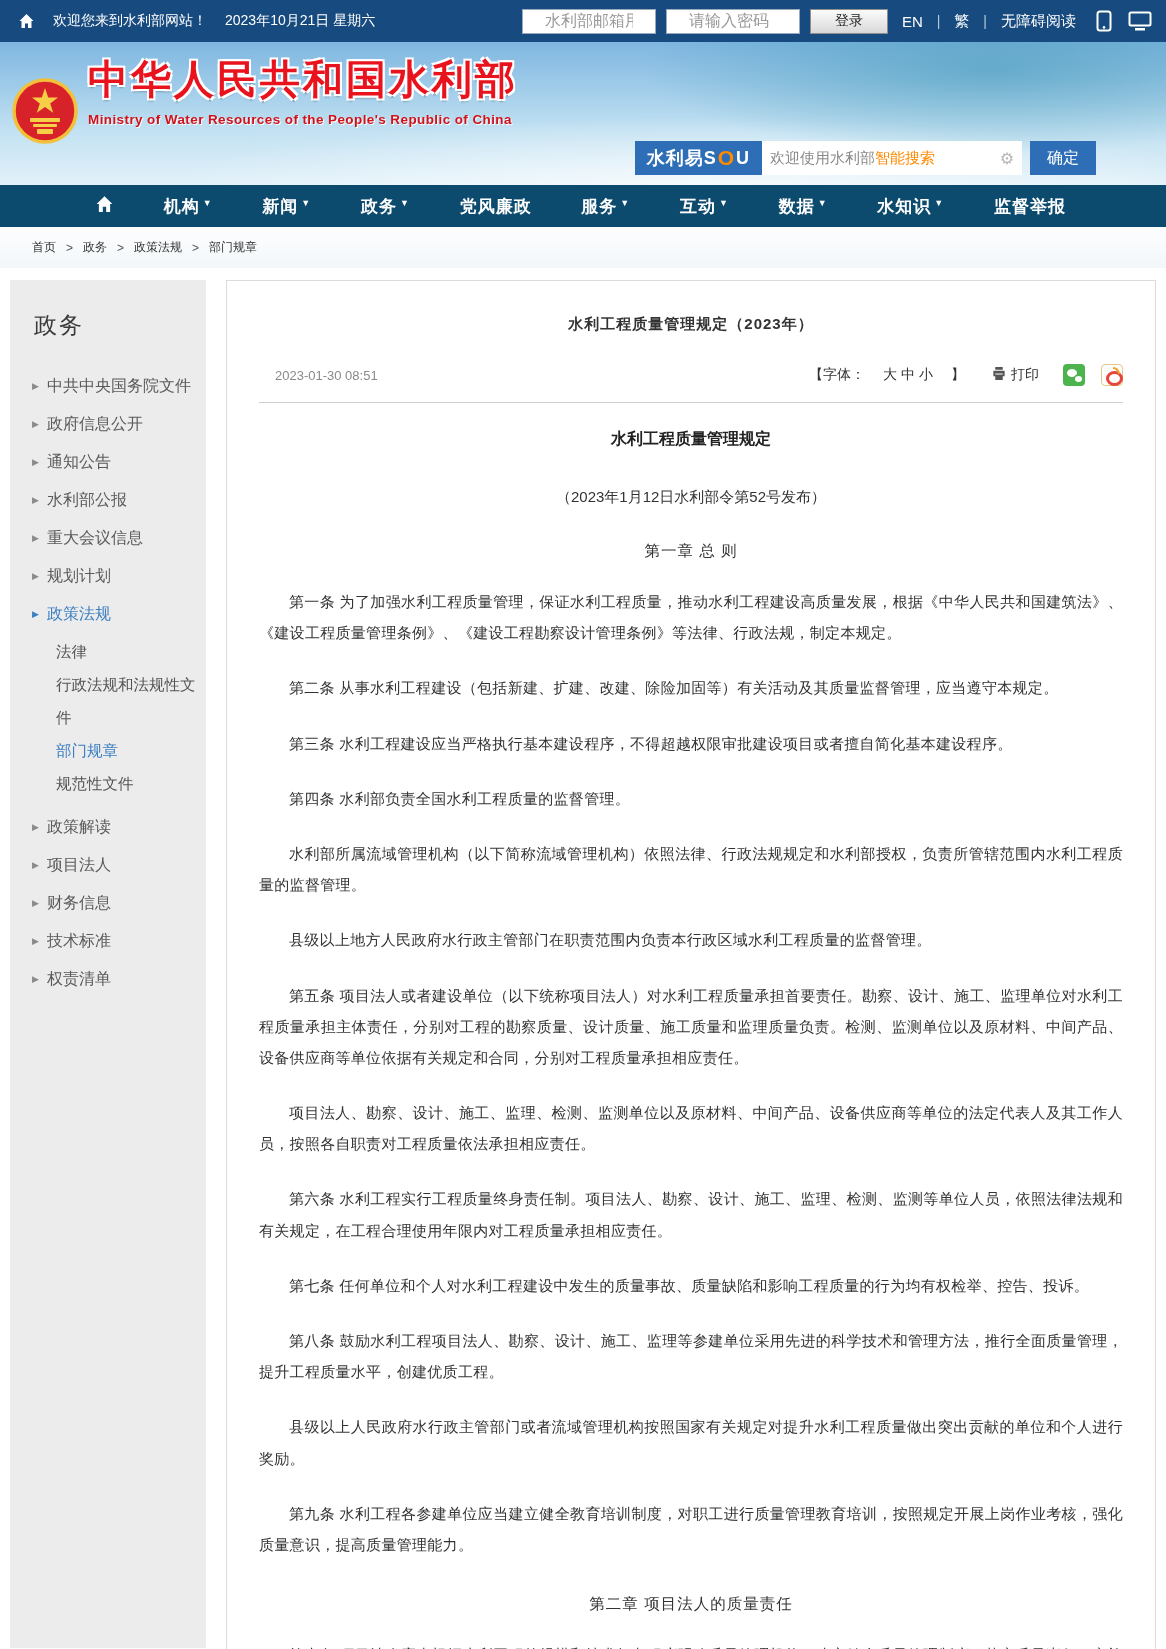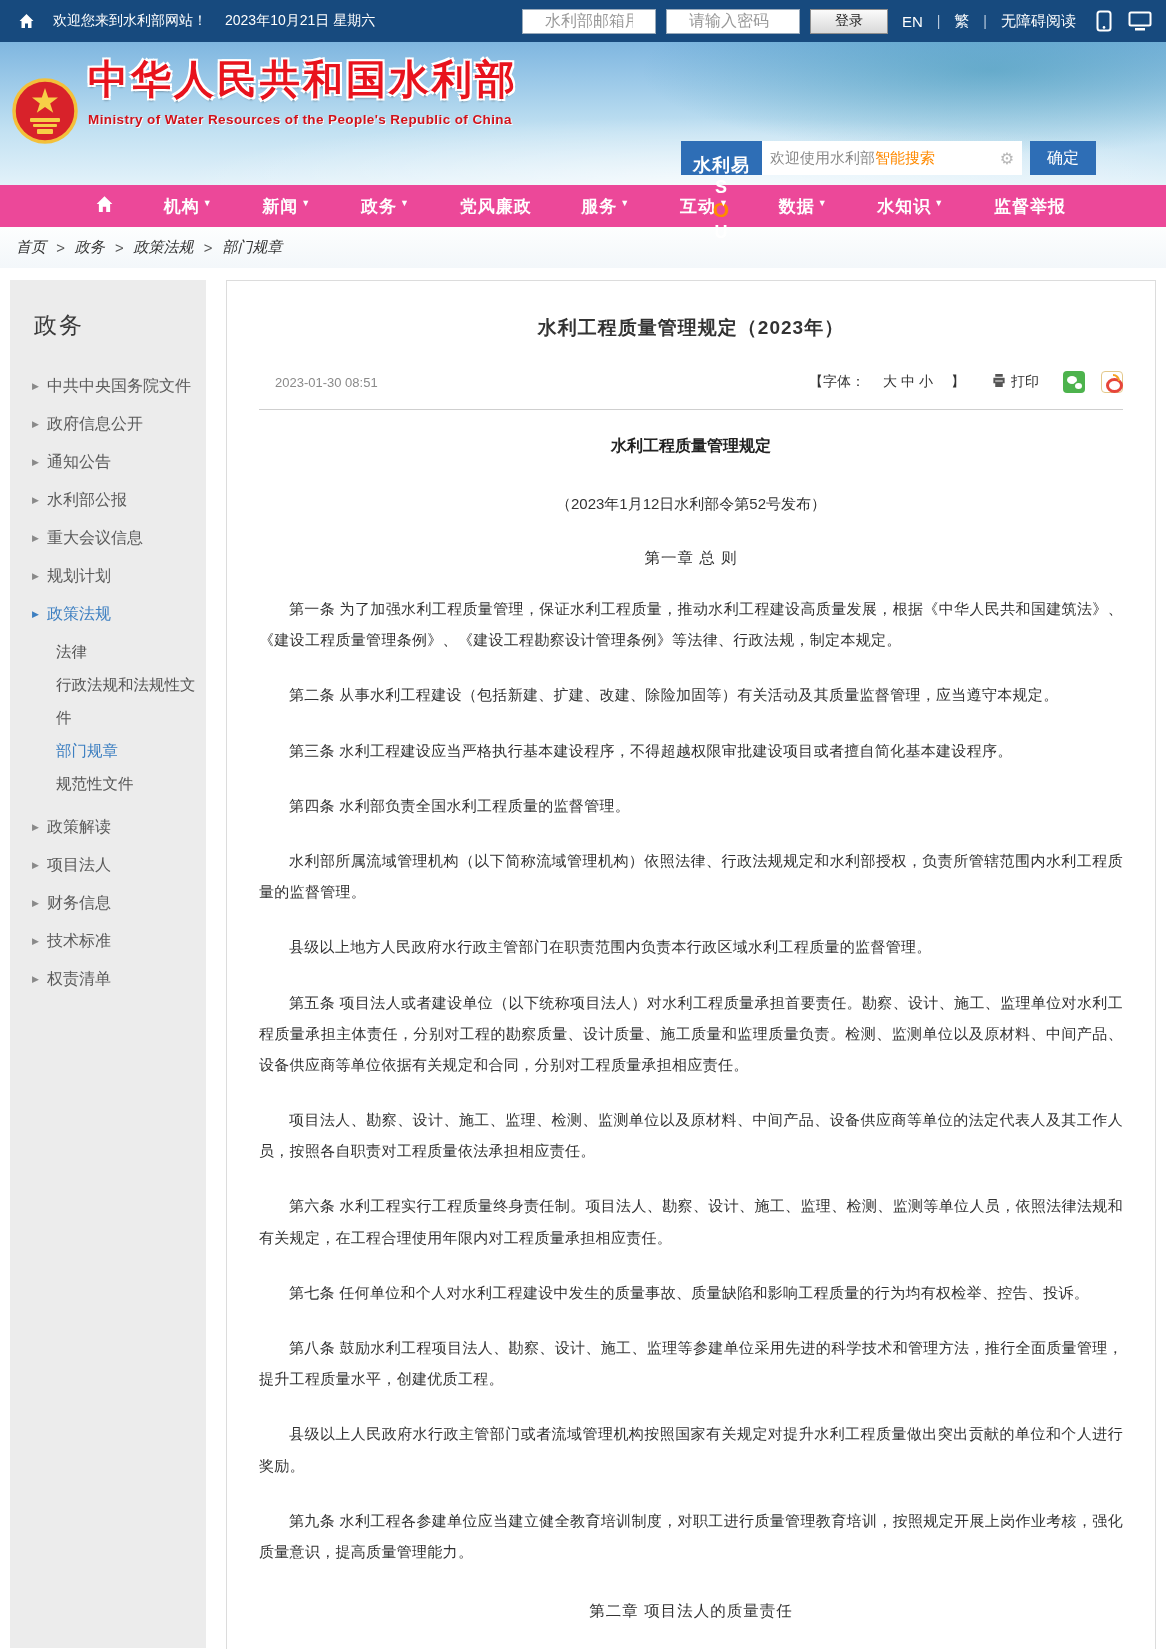--- a/index.html
+++ b/index.html
@@ -28,58 +28,58 @@
       radial-gradient(ellipse 700px 90px at 60% 100%, rgba(255,255,255,.65), transparent 75%),
       linear-gradient(180deg,#7fb6e0 0%, #9ecbe9 30%, #c2e1f2 62%, #e3f2fa 100%); }
   .emblem { position:absolute; left:12px; top:36px; }
   .site-titles { position:absolute; left:88px; top:10px; }
   .site-title { font-size:40px; font-weight:bold; color:#e8131d; letter-spacing:3px;
     text-shadow:-2px -2px 0 #fff, 2px -2px 0 #fff, -2px 2px 0 #fff, 2px 2px 0 #fff, 0 3px 2px rgba(0,0,0,.25); }
   .site-subtitle { font-size:13.5px; font-weight:bold; color:#d0121b; margin-top:5px; letter-spacing:.4px;
     text-shadow:1px 1px 0 #fff; }
   .search-wrap { position:absolute; right:70px; bottom:10px; display:flex; height:34px; }
   .search-brand { background:#2e6eb6; color:#fff; font-size:18px; font-weight:bold;
-    display:flex; align-items:center; padding:12px 12px; letter-spacing:1px;flex-direction:column; }
+    display:flex; align-items:center; padding:12px 12px; letter-spacing:1px; }
   .search-brand .o-orange { color:#ff8a00; font-size:21px; margin:0 1px; }
   .search-box { width:260px; background:#fff; display:flex; align-items:center;
     padding:0 8px; font-size:15px; cursor:text; }
   .search-box .ph-grey { color:#8a8a8a; }
   .search-box .ph-orange { color:#ff8a00; }
   .search-box .gear { margin-left:auto; color:#b7b7b7; font-size:16px; cursor:pointer; }
   .search-btn { width:66px; background:#2e6eb6; color:#fff; border:none; font-size:16px;
     margin-left:8px; cursor:pointer; }
 
   
-  .nav { height:42px; background:#ec4899; display:flex; align-items:center;
+  .nav { height:42px; background:#0c4a6e; display:flex; align-items:center;
     justify-content:space-between; padding:0 100px 0 95px; }
   .nav-item { color:#fff; font-size:17px; font-weight:bold; text-decoration:none;
     display:flex; align-items:center; cursor:pointer; letter-spacing:1px; }
   .nav-item .caret { font-size:9px; margin-left:3px; transform:translateY(-3px); }
 
   
-  .breadcrumb { height:41px; display:flex; align-items:center; padding-left:16px;
-    font-size:15px; color:#333; background:linear-gradient(#fdfefe,#f3f7fa);font-style:italic; }
+  .breadcrumb { height:41px; display:flex; align-items:center; padding-left:32px;
+    font-size:12px; color:#333; background:linear-gradient(#fdfefe,#f3f7fa); }
   .crumb { cursor:pointer; }
   .crumb-sep { margin:0 10px; color:#555; }
 
   
   .main { display:flex; padding:12px 10px 0; gap:20px; align-items:flex-start; }
   .sidebar { width:196px; background:#ececec; padding:22px 8px 60px 22px; min-height:1368px; }
   .sb-title { font-size:23px; color:#3a3a3a; margin:8px 0 26px 2px; letter-spacing:2px; }
   .sb-list { list-style:none; }
   .sb-item { font-size:16px; color:#5a5a5a; line-height:37px; cursor:pointer; display:block; }
   .sb-item .tri { font-size:9px; color:#8a8a8a; margin-right:8px; vertical-align:2px; }
   .sb-item.active, .sb-item.active .tri { color:#3d7fc1; }
   .sb-sub { list-style:none; padding-left:24px; margin:2px 0 8px; }
   .sb-sub-item { font-size:15.5px; color:#555; line-height:33px; cursor:pointer; display:block; }
   .sb-sub-item.active { color:#3d7fc1; }
 
   
   .content { flex:1; background:#fff; border:1px solid #dcdcdc; padding:28px 32px 60px; min-height:1368px; }
-  .art-title { text-align:center; font-size:19px; color:#333; font-weight:bold; letter-spacing:1px; margin-top:6px; }
+  .art-title { text-align:center; font-size:15px; color:#333; font-weight:bold; letter-spacing:1px; margin-top:6px; }
   .meta { display:flex; justify-content:space-between; align-items:center; margin-top:30px; }
   .meta-date { color:#8a8a8a; font-size:13px; padding-left:16px; }
   .meta-tools { display:flex; align-items:center; gap:16px; font-size:14px; color:#333; }
   .font-size-link { cursor:pointer; padding:0 2px; }
   .print-link { display:flex; align-items:center; gap:4px; cursor:pointer; margin-left:10px; }
   .share-icon { width:22px; height:22px; border-radius:4px; cursor:pointer; position:relative; }
   .icon-wechat { background:#4db34d; margin-left:8px; }
   .icon-wechat::before { content:""; position:absolute; left:4px; top:5px; width:10px; height:8px;
     background:#fff; border-radius:50%; }
   .icon-wechat::after { content:""; position:absolute; right:3px; bottom:4px; width:7px; height:6px;

